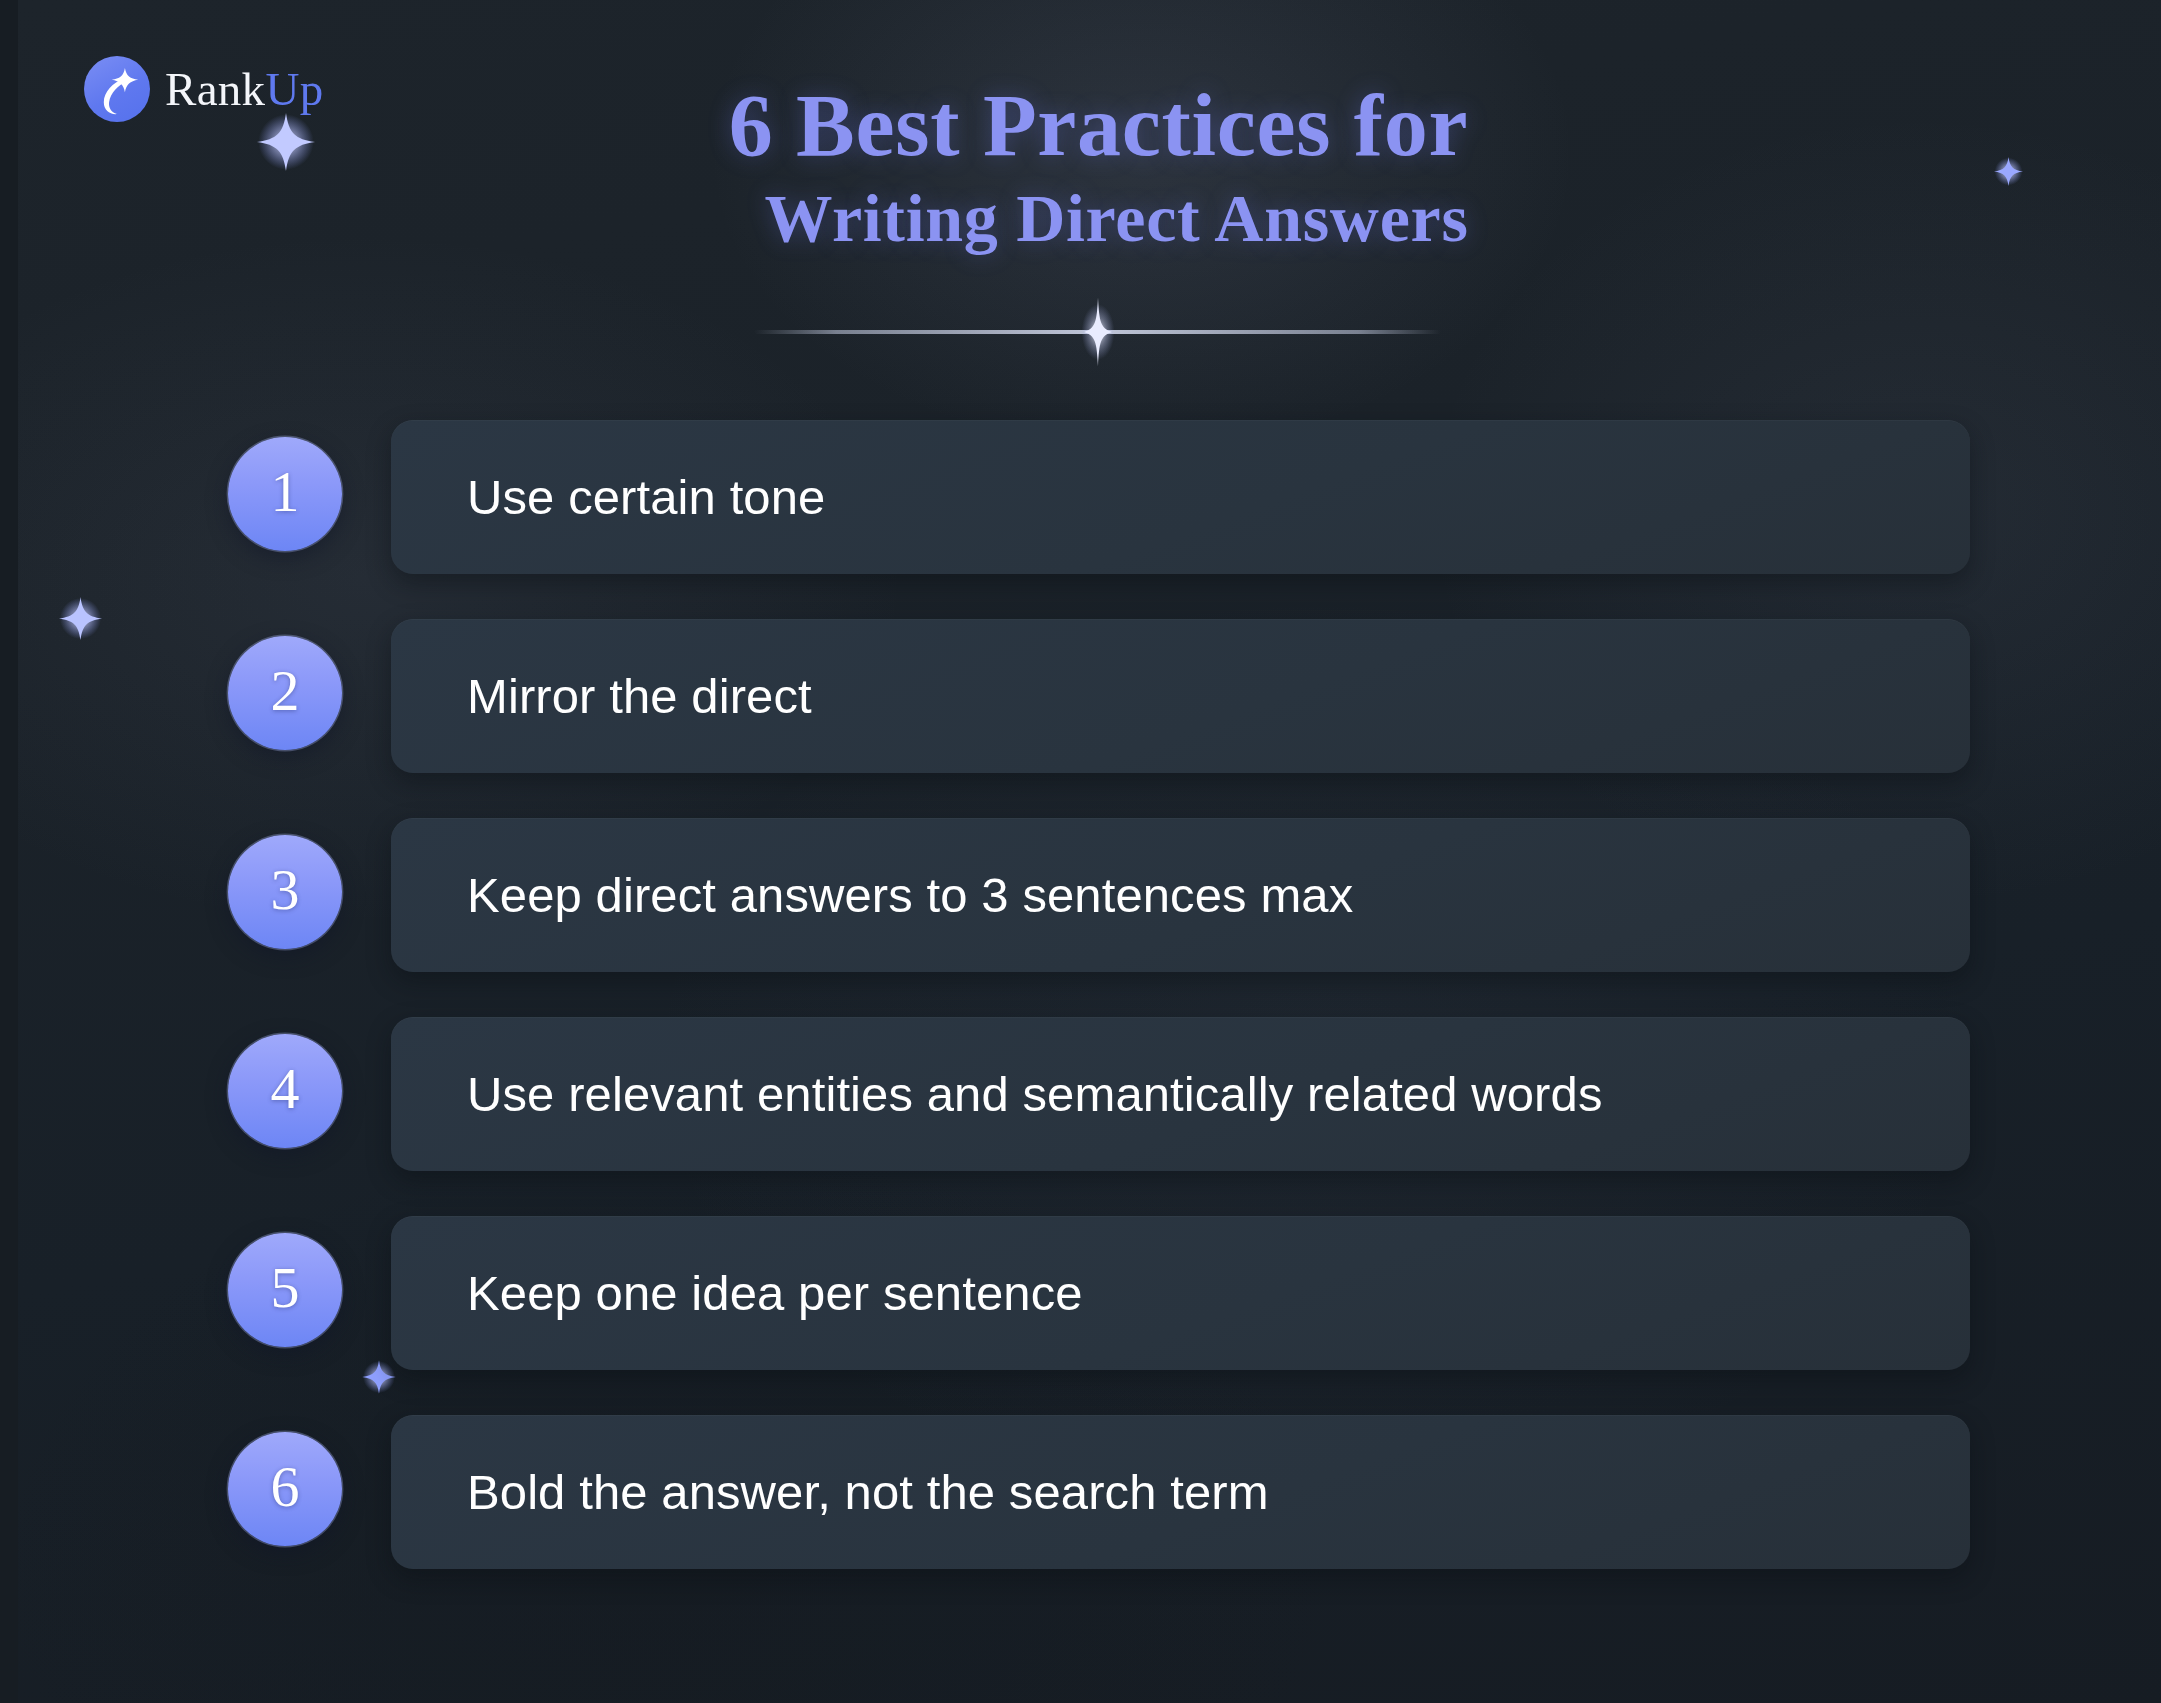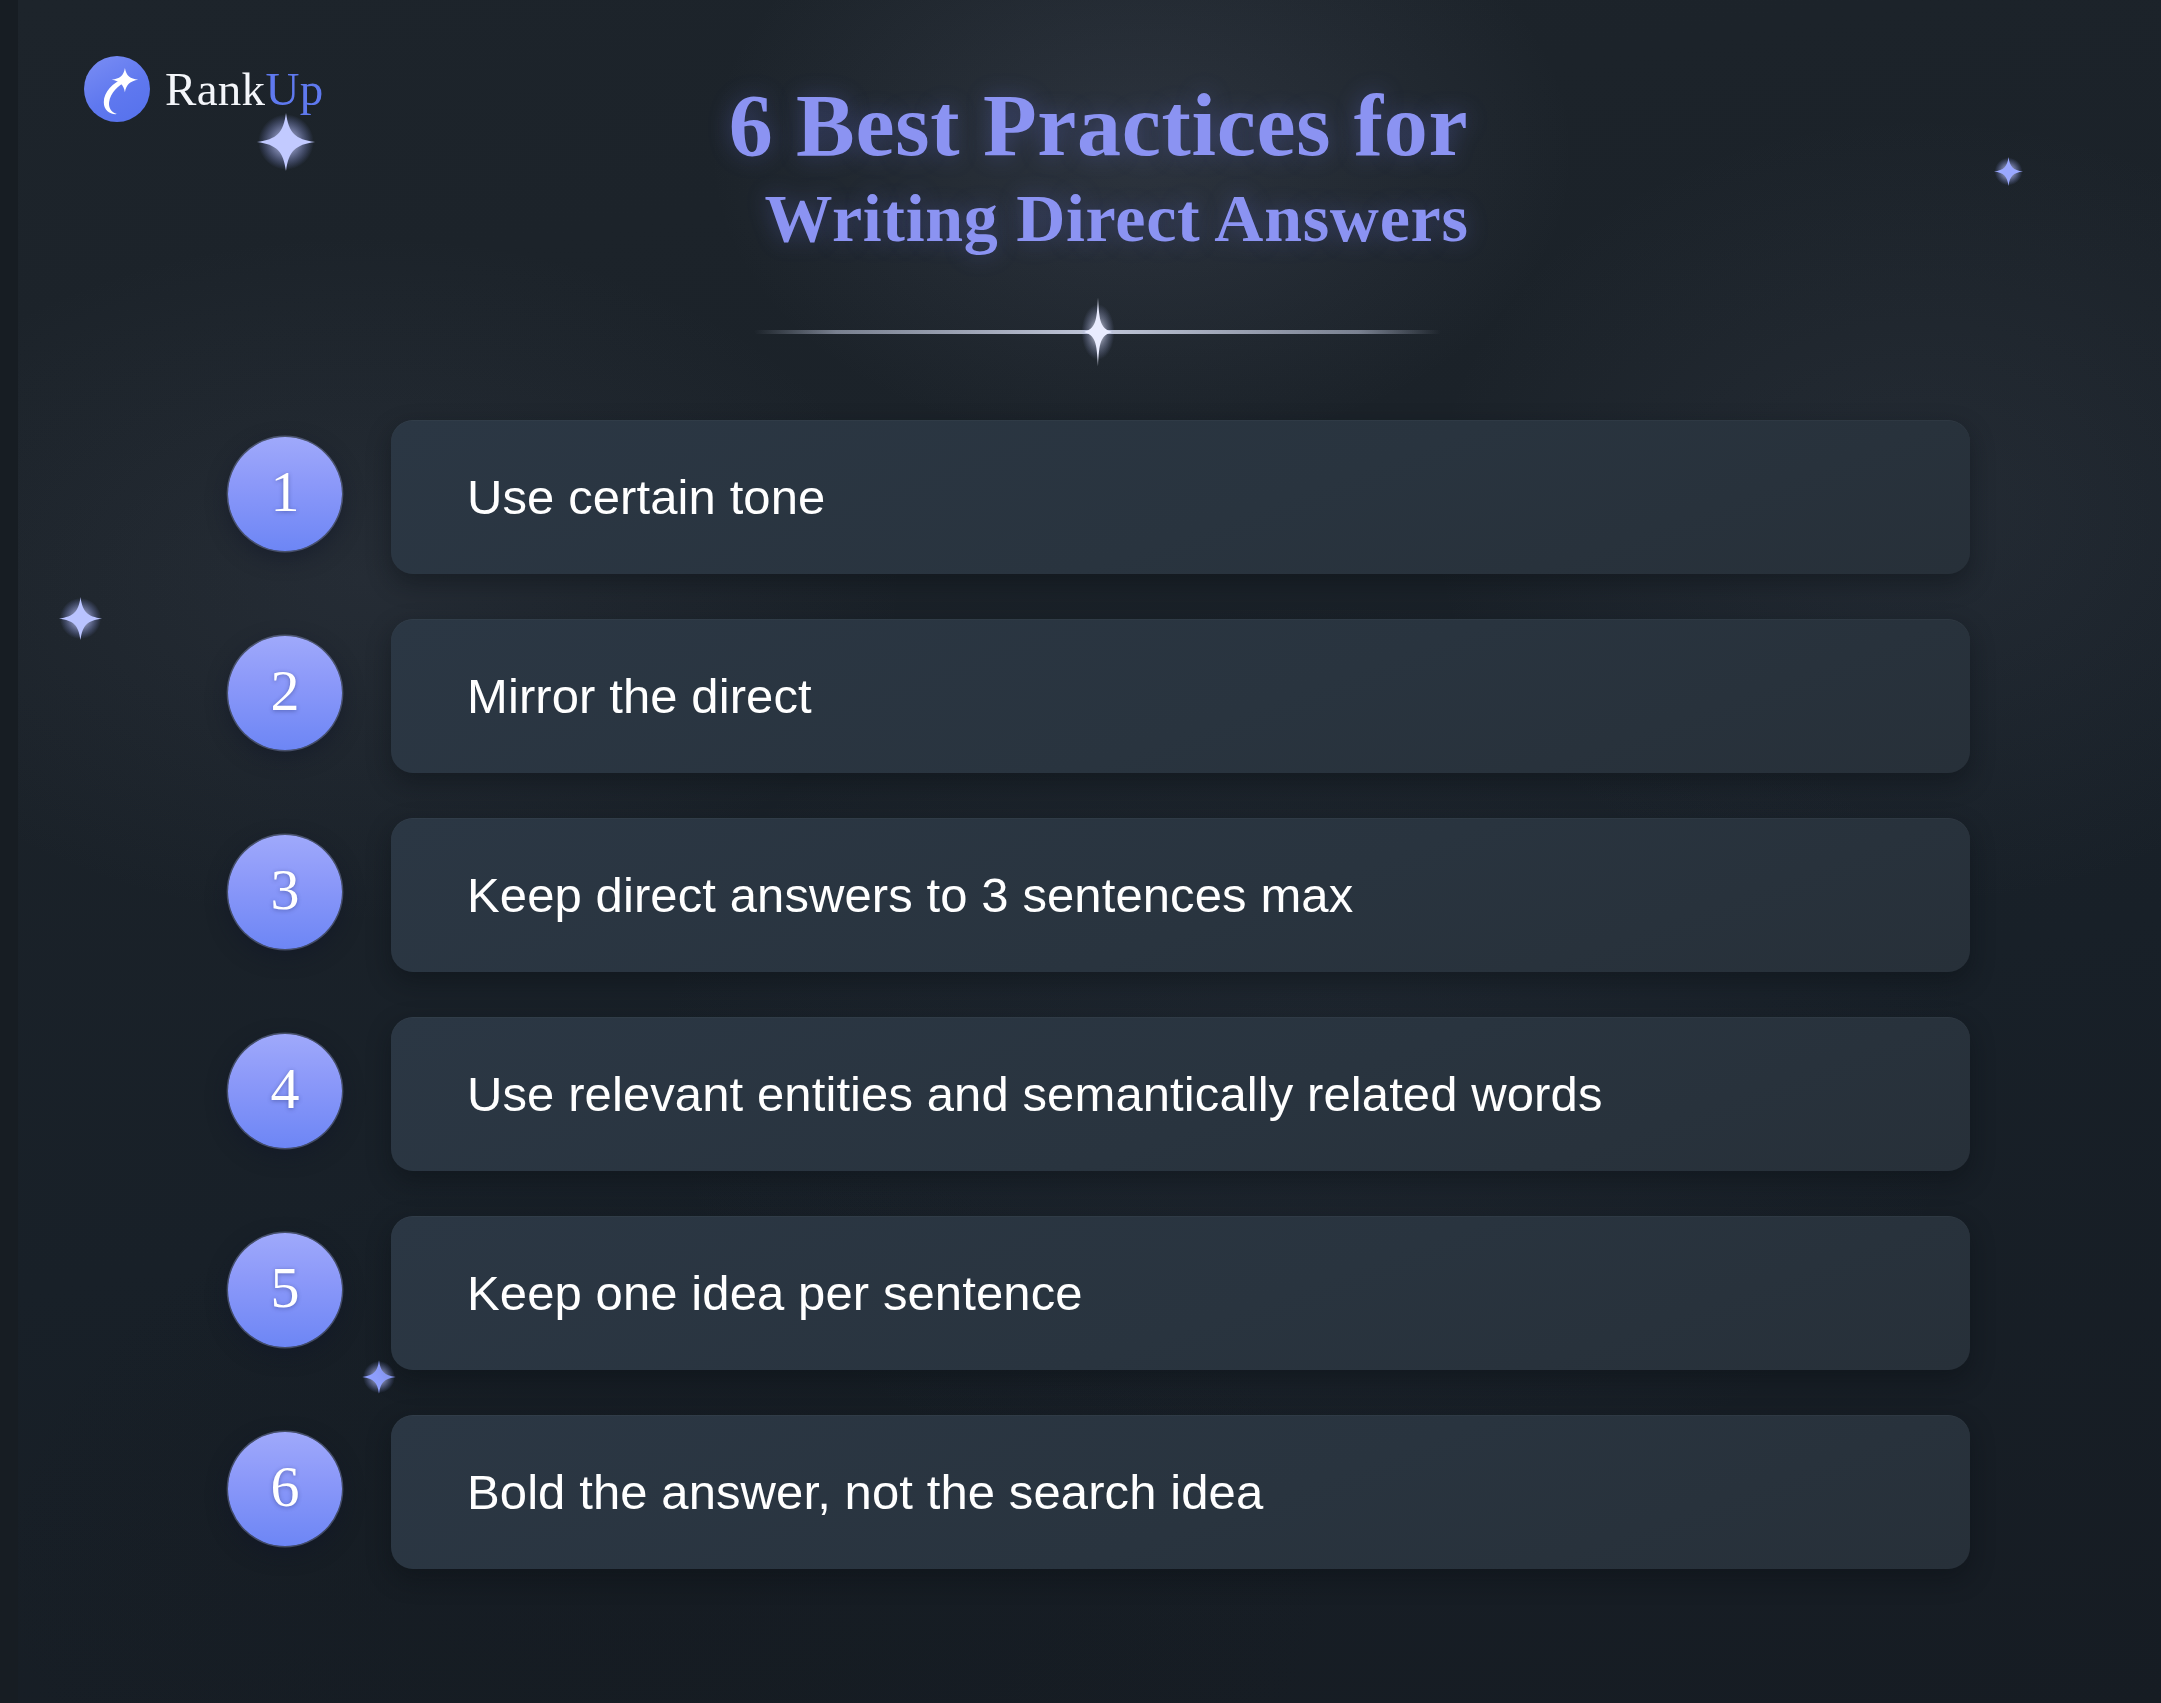--- a/index.html
+++ b/index.html
@@ -241,19 +241,19 @@
       <div class="card">
         <div class="card-text">Keep one idea per sentence</div>
       </div>
     </div>
 
     <div class="row">
       <div class="badge">
         <span>6</span>
       </div>
       <div class="card">
-        <div class="card-text">Bold the answer, not the search idea</div>
+        <div class="card-text">Bold the answer, not the search term</div>
       </div>
     </div>
 
   </div>
 </div>
 
 
 </body></html>

